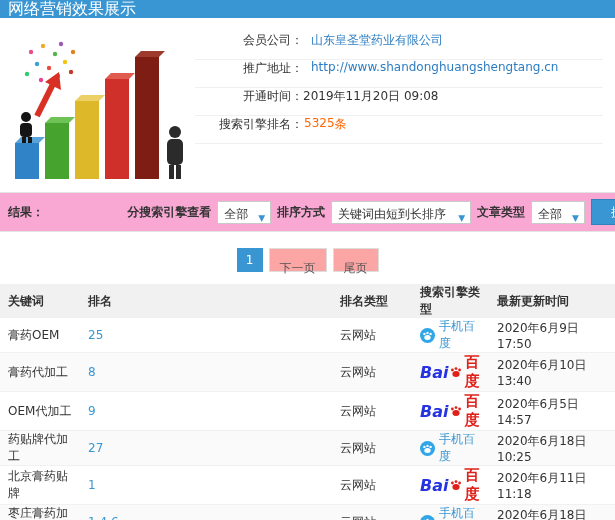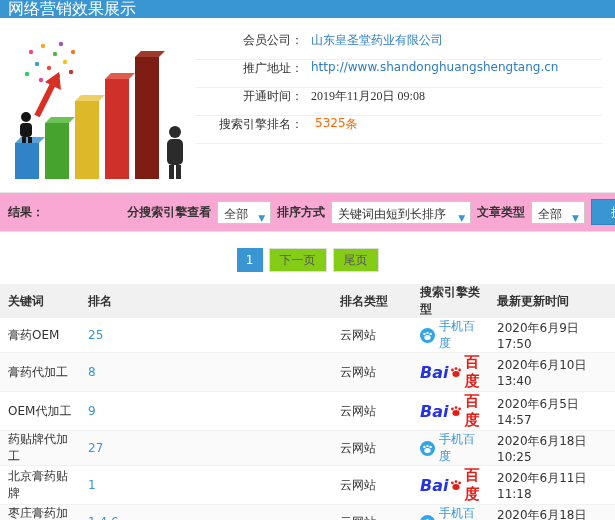--- a/index.html
+++ b/index.html
@@ -14,22 +14,22 @@
     height: 18px; line-height: 18px; background: #3a96d2;
     color: #fff; font-size: 16px; padding-left: 8px;
   }
 
   .info-section { display: flex; padding-top: 6px; }
   .chart-wrap { flex: 0 0 195px; display: flex; align-items: flex-end; justify-content: center; }
   .info-rows { flex: 1; padding: 8px 12px 0 0; }
   .info-row { display: flex; align-items: flex-start; height: 28px; border-bottom: 1px solid #f0f0f0; }
   .info-label { flex: 0 0 108px; text-align: right; color: #333; }
   .info-link { color: #2c7dc2; margin-left: 8px; }
-  .info-text { color: #333; margin-left: 8px; font-family: Liberation Serif, serif; }
-  .info-highlight { color: #ff6600; margin-left: 12px; }
+  .info-text { color: #333; margin-left: 0; }
+  .info-highlight { color: #ff6600; margin-left: 1px; }
   .info-highlight.suffix { margin-left: 0; }
 
   .filter-bar {
     margin-top: 10px; height: 40px; background: #f9a8d4;
     border-top: 1px solid #e4e4e4; border-bottom: 1px solid #e4e4e4;
     display: flex; align-items: center; padding-left: 8px; overflow: hidden;
   }
   .result-label { font-weight: bold; color: #333; }
   .filter-group { display: flex; align-items: center; margin-left: auto; gap: 6px; }
   .filter-label { font-weight: bold; color: #333; white-space: nowrap; }
@@ -41,21 +41,21 @@
   .select .arrow { color: #3a96d2; font-size: 9px; }
   .select-wide { min-width: 140px; }
   .submit-btn {
     background: #3a96d2; color: #fff; border: 1px solid #2f85bd;
     height: 26px; width: 64px; font-size: 12px; margin-right: -40px; cursor: pointer;
   }
 
   .pagination { display: flex; justify-content: center; gap: 6px; margin: 16px 0 12px; }
   .page-box {
     min-width: 26px; height: 24px; line-height: 22px; text-align: center;
-    border: 1px solid #ddd; background: #84cc16; color: #555; padding: 0 10px;
+    border: 1px solid #ddd; background: #fca5a5; color: #555; padding: 8px 10px;
     cursor: pointer; display: inline-block;
   }
   .page-box.active { background: #3a96d2; border-color: #3a96d2; color: #fff; padding: 0; }
 
   table { width: 100%; border-collapse: collapse; margin-top: 4px; table-layout: fixed; }
   th {
     background: #f1f1f1; text-align: left; font-weight: bold;
     height: 27px; padding: 0 8px; color: #333; font-size: 12px;
   }
   td { height: 28px; padding: 0 8px; border-bottom: 1px solid #f1f1f1; font-size: 12px; }

